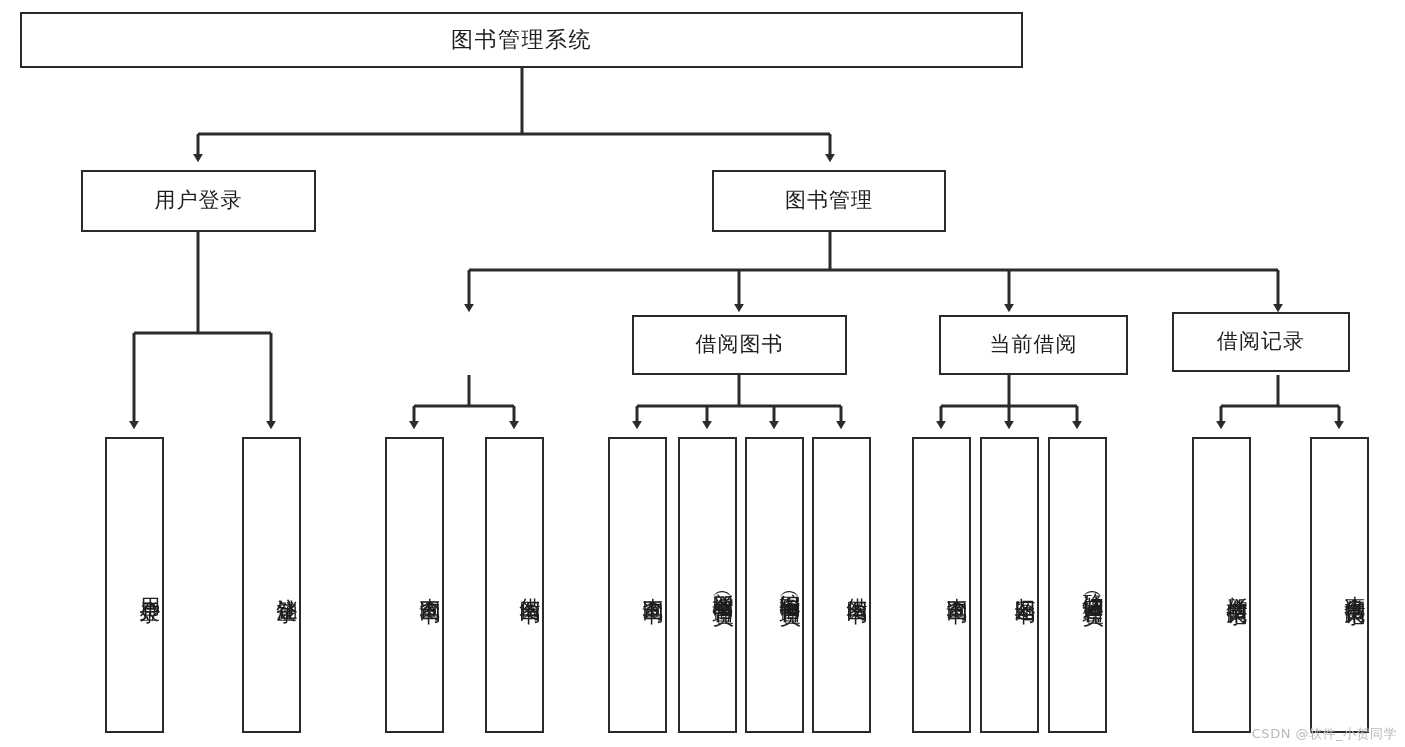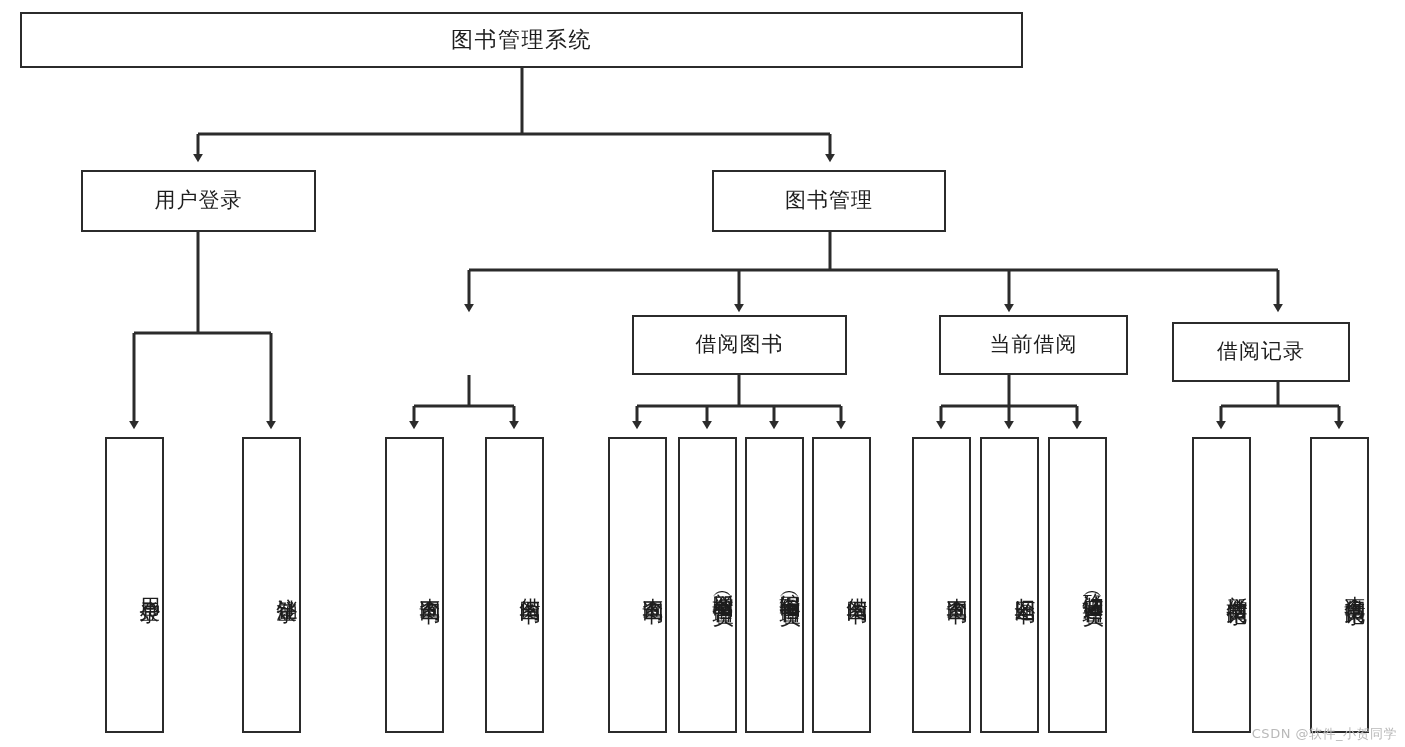--- a/index.html
+++ b/index.html
@@ -123,21 +123,21 @@
     </g>
   </svg>
 
   <div class="node h root" style="left:20px;top:12px;width:1003px;height:56px;">图书管理系统</div>
 
   <div class="node h" style="left:81px;top:170px;width:235px;height:62px;">用户登录</div>
   <div class="node h" style="left:712px;top:170px;width:234px;height:62px;">图书管理</div>
 
   <div class="node h" style="left:632px;top:315px;width:215px;height:60px;">借阅图书</div>
   <div class="node h" style="left:901px;top:315px;width:189px;height:60px;margin-left:38px;">当前借阅</div>
-  <div class="node h" style="left:1172px;top:322px;width:178px;height:60px;">借阅记录</div>
+  <div class="node h" style="left:1172px;top:312px;width:178px;height:60px;">借阅记录</div>
 
   <div class="node v" style="left:105px;top:437px;width:59px;height:296px;">用户登录</div>
   <div class="node v" style="left:242px;top:437px;width:59px;height:296px;">注销登录</div>
 
   <div class="node v" style="left:385px;top:437px;width:59px;height:296px;">查询图书</div>
   <div class="node v" style="left:485px;top:437px;width:59px;height:296px;">借阅图书</div>
 
   <div class="node v" style="left:608px;top:437px;width:59px;height:296px;">查询图书</div>
   <div class="node v" style="left:678px;top:437px;width:59px;height:296px;">新增图书（管理员）</div>
   <div class="node v" style="left:745px;top:437px;width:59px;height:296px;">编辑图书（管理员）</div>

